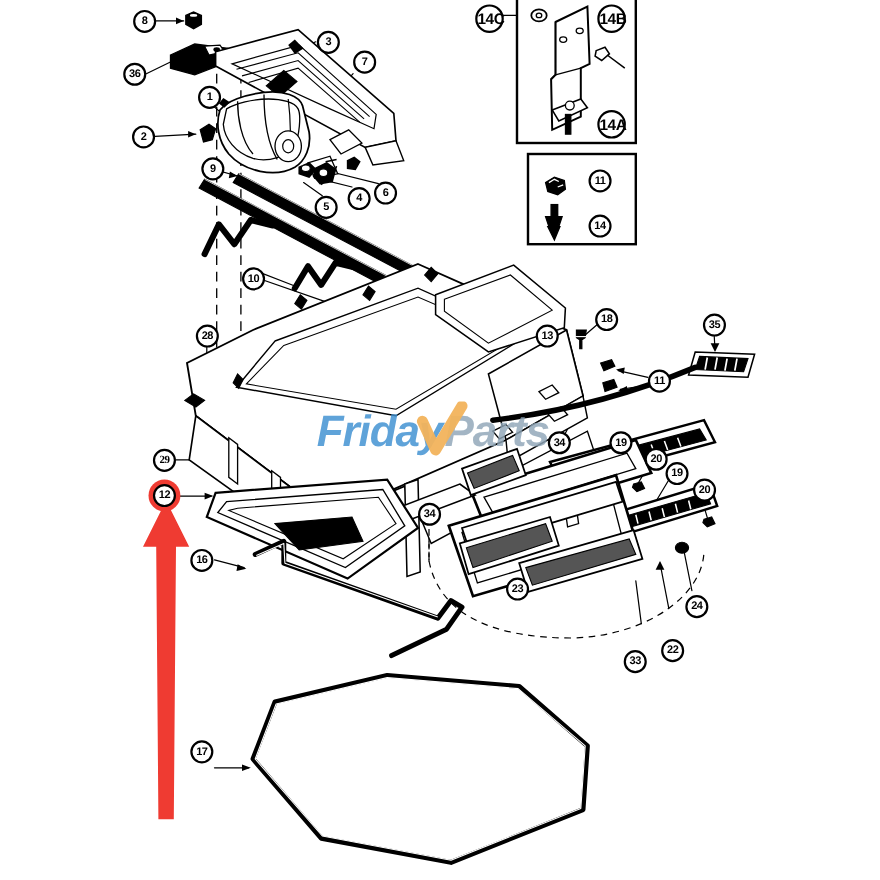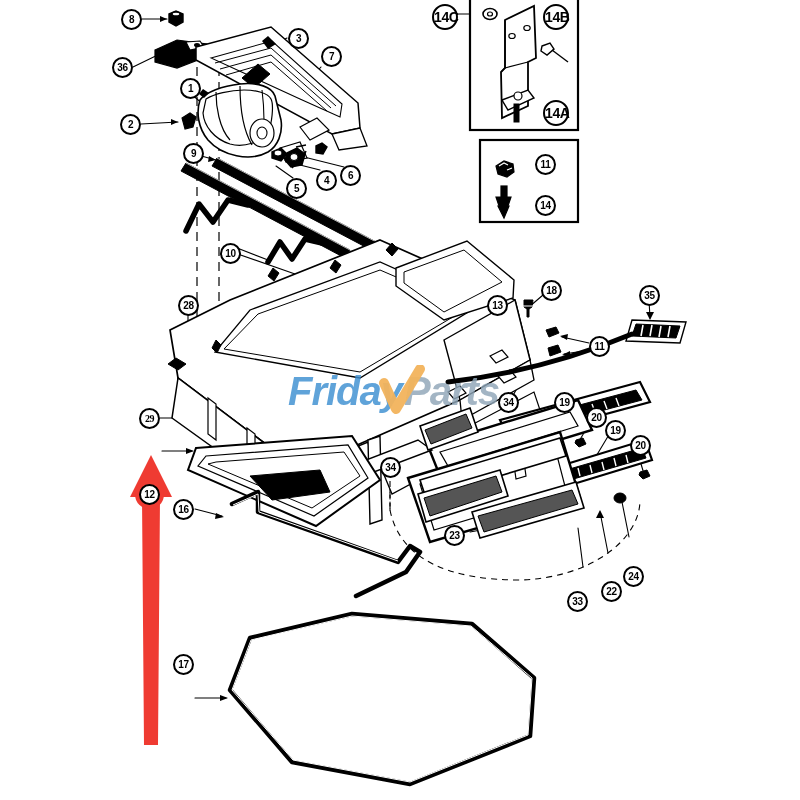--- a/index.html
+++ b/index.html
@@ -400,28 +400,28 @@
       <div class="callout" style="left: 541px; top: 280px;">18</div>
       <div class="callout" style="left: 639px; top: 285px;">35</div>
       <div class="callout" style="left: 178px; top: 295px;">28</div>
       <div class="callout" style="left: 589px; top: 336px;">11</div>
       <div class="callout" style="left: 498px; top: 392px;">34</div>
       <div class="callout" style="left: 554px; top: 392px;">19</div>
       <div class="callout" style="left: 586px; top: 407px;">20</div>
       <div class="callout" style="left: 605px; top: 420px;">19</div>
       <div class="callout" style="left: 630px; top: 435px;">20</div>
       <div class="callout" style="left: 139px; top: 408px; font-family: Liberation Serif, serif;">29</div>
-      <div class="callout hl" style="left: 139px; top: 440px; margin-top: 44px;">12</div>
+      <div class="callout hl" style="left: 139px; top: 440px;">12</div>
       <div class="callout" style="left: 380px; top: 457px;">34</div>
       <div class="callout" style="left: 173px; top: 499px;">16</div>
-      <div class="callout" style="left: 444px; top: 525px;">23</div>
-      <div class="callout" style="left: 623px; top: 566px;">24</div>
+      <div class="callout" style="left: 460px; top: 525px;">23</div>
+      <div class="callout" style="left: 623px; top: 541px;">24</div>
       <div class="callout" style="left: 601px; top: 553px; margin-top: 28px;">22</div>
       <div class="callout" style="left: 567px; top: 567px; margin-top: 24px;">33</div>
-      <div class="callout" style="left: 173px; top: 654px;">17</div>
+      <div class="callout" style="left: 173px; top: 673px;">17</div>
       <div class="callout wide" style="left: 432px; top: 4px;">14C</div>
       <div class="callout wide" style="left: 543px; top: 4px;">14B</div>
       <div class="callout wide" style="left: 543px; top: 100px;">14A</div>
       <div class="callout" style="left: 535px; top: 154px;">11</div>
       <div class="callout" style="left: 535px; top: 195px;">14</div>
     </div>
 
 </div>
 
 </body></html>

